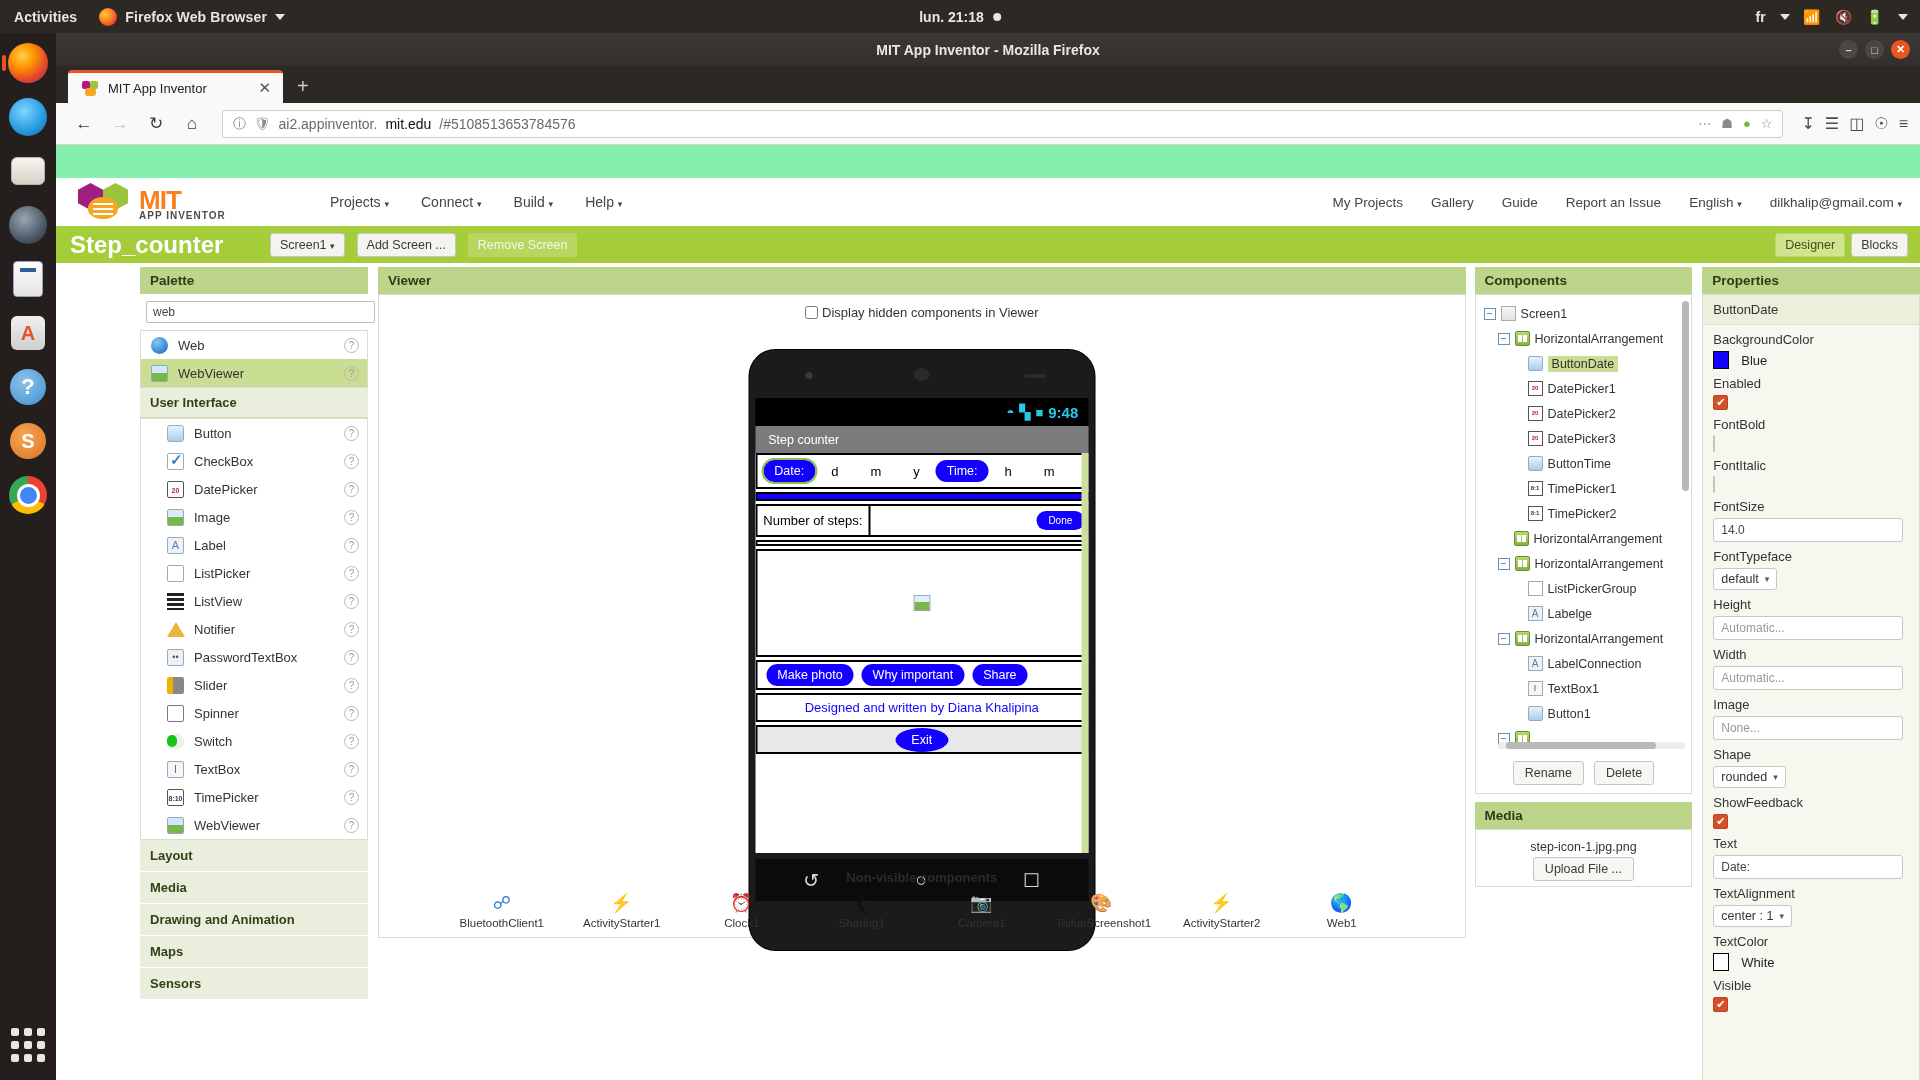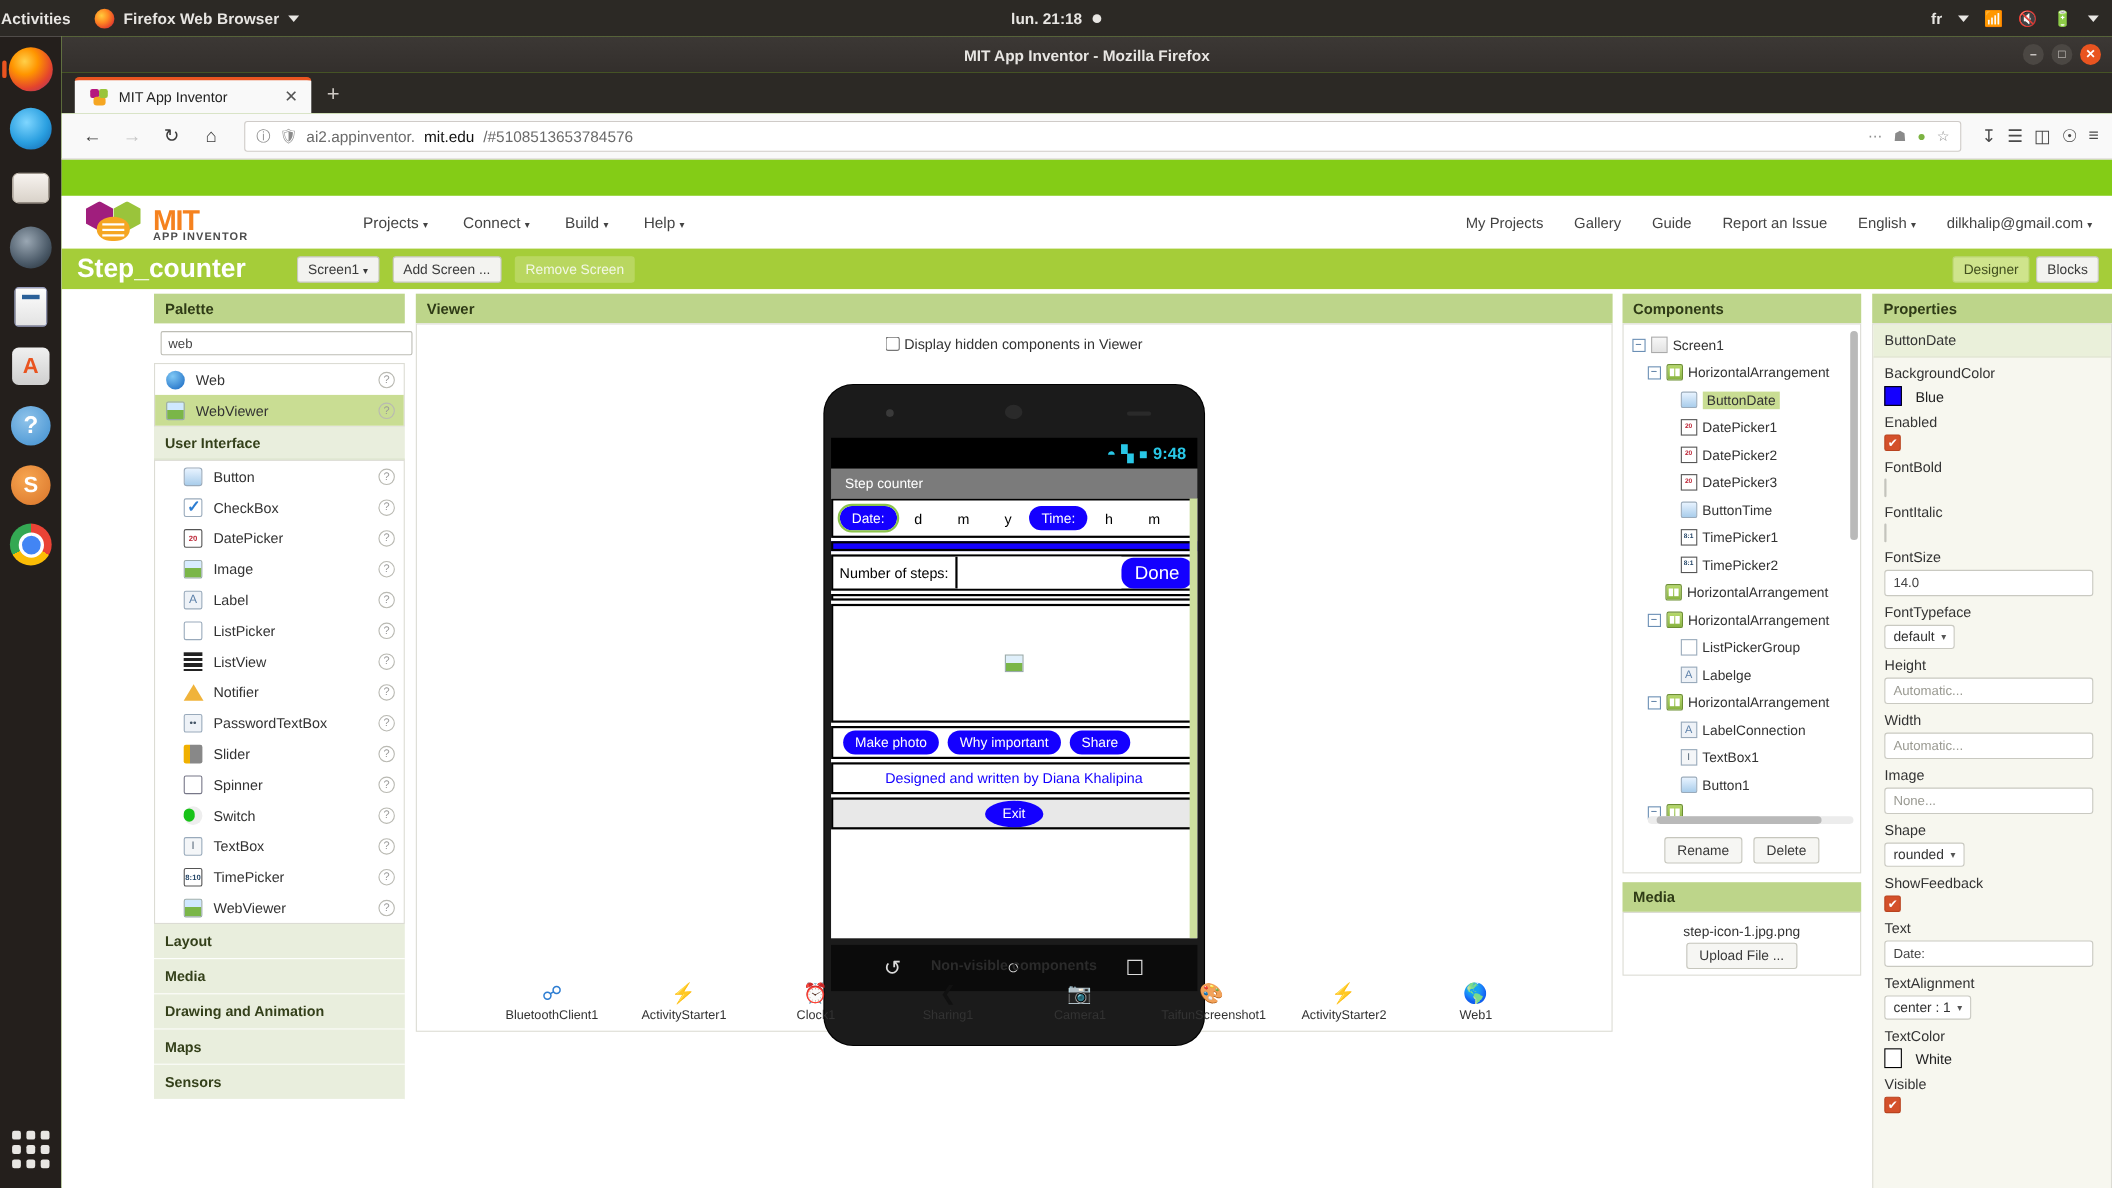--- a/index.html
+++ b/index.html
@@ -10,21 +10,21 @@
     background: #f6f6f4;
     color: #222;
   }
 
   
   #gnome-bar {
     position: absolute; top: 0; left: 0; width: 1920px; height: 33px;
     background: #2c2925; color: #e8e6e3;
     display: flex; align-items: center; font-size: 14px;
   }
-  #gnome-left { display: flex; align-items: center; gap: 22px; padding-left: 1px; }
+  #gnome-left { display: flex; align-items: center; gap: 22px; padding-left: 14px; }
   .gnome-item { display: flex; align-items: center; gap: 8px; font-weight: bold; letter-spacing: .1px; }
   #gnome-center { position: absolute; left: 50%; transform: translateX(-50%); display:flex; align-items:center; gap:9px; font-weight:bold;}
   .clock-dot { width:8px; height:8px; border-radius:50%; background:#e8e6e3; display:inline-block; }
   #gnome-right { position: absolute; right: 12px; display: flex; align-items: center; gap: 14px; font-weight: bold;}
   .tray-ico { display:inline-block; }
   .caret-d { width:0;height:0;border-left:5px solid transparent;border-right:5px solid transparent;border-top:6px solid #e8e6e3; display:inline-block; }
 
   .ff-logo-mini { width:18px; height:18px; border-radius:50%;
      background: radial-gradient(circle at 35% 35%, #ffcb3e 0%, #ff8a22 38%, #e6452b 72%, #a12d7a 100%); }
 
@@ -47,21 +47,21 @@
   .di-help { background: radial-gradient(circle at 40% 35%, #8fc3ea 0%, #3f8fd0 100%); border-radius:50%; color:#fff; font-weight:bold; font-size:22px; }
   .di-sublime { background: radial-gradient(circle at 40% 35%, #f7a650 0%, #d9742a 100%); border-radius:50%; }
   .di-sublime::after{content:"S";color:#fff;font-weight:bold;font-size:20px;}
   .di-chrome { background: conic-gradient(#ea4335 0deg 120deg, #fbbc05 120deg 240deg, #34a853 240deg 360deg); border-radius:50%; position:relative;}
   .di-chrome::after{content:"";position:absolute;width:17px;height:17px;border-radius:50%;background:#4285f4;border:3px solid #fff;}
   #dock-apps { position:absolute; bottom: 18px; left: 50%; transform: translateX(-50%); width:34px; height:34px;
      display:grid; grid-template-columns: repeat(3,8px); grid-template-rows: repeat(3,8px); gap:5px; }
   #dock-apps span { background:#e8e6e3; border-radius:2px; display:block; width:8px;height:8px;}
 
   
-  #ffwin { position: absolute; top: 33px; left: 56px; width: 1864px; height: 1047px; background:#84cc16; }
+  #ffwin { position: absolute; top: 33px; left: 56px; width: 1864px; height: 1047px; background:#86efac; }
   #ff-titlebar {
     height: 33px; background: linear-gradient(#3c3835,#332f2c); color:#e8e6e3;
     display:flex; align-items:center; justify-content:center; font-size:14px; font-weight:bold; position:relative;
   }
   #win-buttons { position:absolute; right:10px; top:7px; display:flex; gap:7px; }
   .wb { width:19px; height:19px; border-radius:50%; background:#4b4743; color:#dcd8d4; font-size:11px;
         display:flex; align-items:center; justify-content:center; }
   .wb.close { background:#e95420; color:#fff; }
 
   #ff-tabbar { height: 37px; background:#2c2925; display:flex; align-items:flex-end; padding-left:12px; }
@@ -169,21 +169,21 @@
   .arr { border:2px solid #000; background:#fff; margin:0 0 3px 0; display:flex; align-items:center; }
   .row1 { height:36px; justify-content:flex-start; gap:0; }
   .mbtn { background:#1400ff; color:#fff; border-radius:11px; font-size:12.5px; padding:4px 11px; font-weight:normal; }
   .mbtn.selected { outline:2px solid #8bc34a; }
   .mseg { font-size:13px; color:#000; padding:0 16px; }
   .blue-bar { height:9px; background:#1400ff; border:2px solid #000; margin-bottom:3px;}
   .row-age { height:31px; padding-left:12px; font-size:13px; color:#000;}
   .row-steps { height:33px; font-size:13px; color:#000; }
   .row-steps .lbl { padding:0 6px 0 6px; }
   .row-steps .tb { flex:1; border-left:2px solid #000; height:100%; background:#fff;}
-  .row-steps .done { background:#1400ff;color:#fff;border-radius:11px;padding:4px 12px;font-size:17px;margin-right:2px;}
+  .row-steps .done { background:#1400ff;color:#fff;border-radius:11px;padding:4px 12px;font-size:10px;margin-right:2px;}
   .thinbar { height:6px; border:2px solid #000; background:#fff; margin-bottom:3px;}
   .img-area { height:108px; justify-content:center; }
   .img-ph { width:17px;height:16px;background:linear-gradient(#dfeffa 45%,#7ab648 45%);border:1px solid #9aa;}
   .row-btns { height:30px; justify-content:flex-start; gap:8px; padding-left:9px;}
   .row-exit { height:29px; background:#e8e8e8; justify-content:center;}
   .row-exit .mbtn { border-radius:50%/50%; padding:5px 16px;}
   .row-credit { height:29px; justify-content:center; color:#1400ff; font-size:13px;}
   #phone-nav { margin:6px 6px 0 6px; height:42px; background:#0b0b0b; display:flex; align-items:center; justify-content:space-around; color:#dcdcdc; font-size:19px;}
   #nonvis { position:absolute; bottom:8px; left:0; right:0; }
   #nonvis-title { text-align:center; font-weight:bold; font-size:13px; color:#2b2b2b; margin-bottom:6px;}

